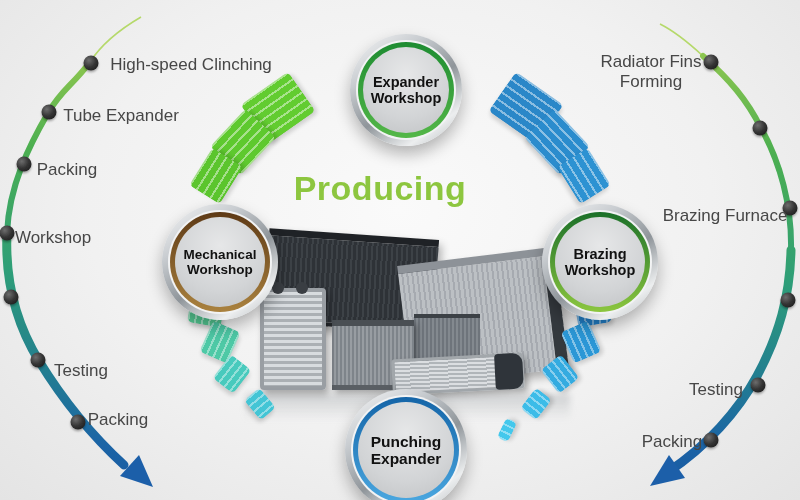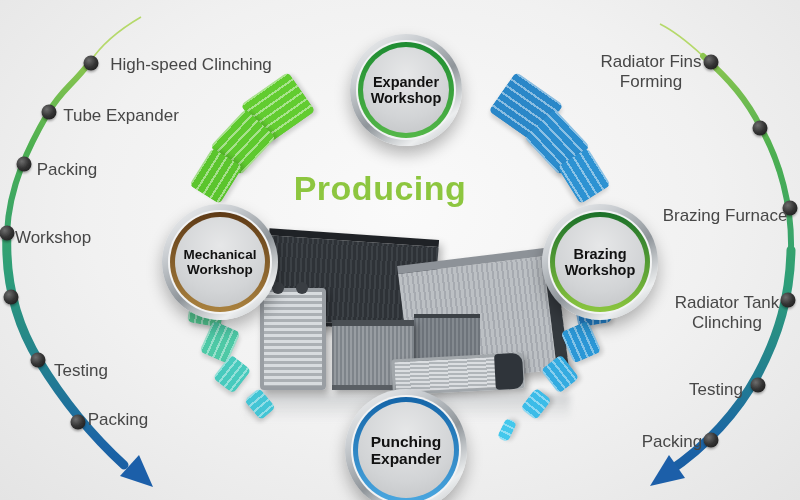--- a/index.html
+++ b/index.html
@@ -177,21 +177,20 @@
 
   <div class="step-label" style="left:191px;top:65px;">High-speed Clinching</div>
   <div class="step-label" style="left:121px;top:116px;">Tube Expander</div>
   <div class="step-label" style="left:67px;top:170px;">Packing</div>
   <div class="step-label" style="left:53px;top:238px;">Workshop</div>
   <div class="step-label" style="left:81px;top:371px;">Testing</div>
   <div class="step-label" style="left:118px;top:420px;">Packing</div>
 
   <div class="step-label wrap" style="left:651px;top:72px;width:122px;">Radiator Fins Forming</div>
   <div class="step-label" style="left:725px;top:216px;text-align:center;">Brazing Furnace</div>
-  <div class="step-label wrap" style="left:727px;top:313px;width:126px;">Radiator Tank Clinching</div>
   <div class="step-label" style="left:716px;top:390px;">Testing</div>
   <div class="step-label" style="left:672px;top:442px;">Packing</div>
 
   <div class="badge" style="left:350px;top:34px;width:100px;height:100px;">
     <div class="gap">
       <div class="ring ring-injection">
         <div class="core">Expander Workshop</div>
       </div>
     </div>
   </div>

